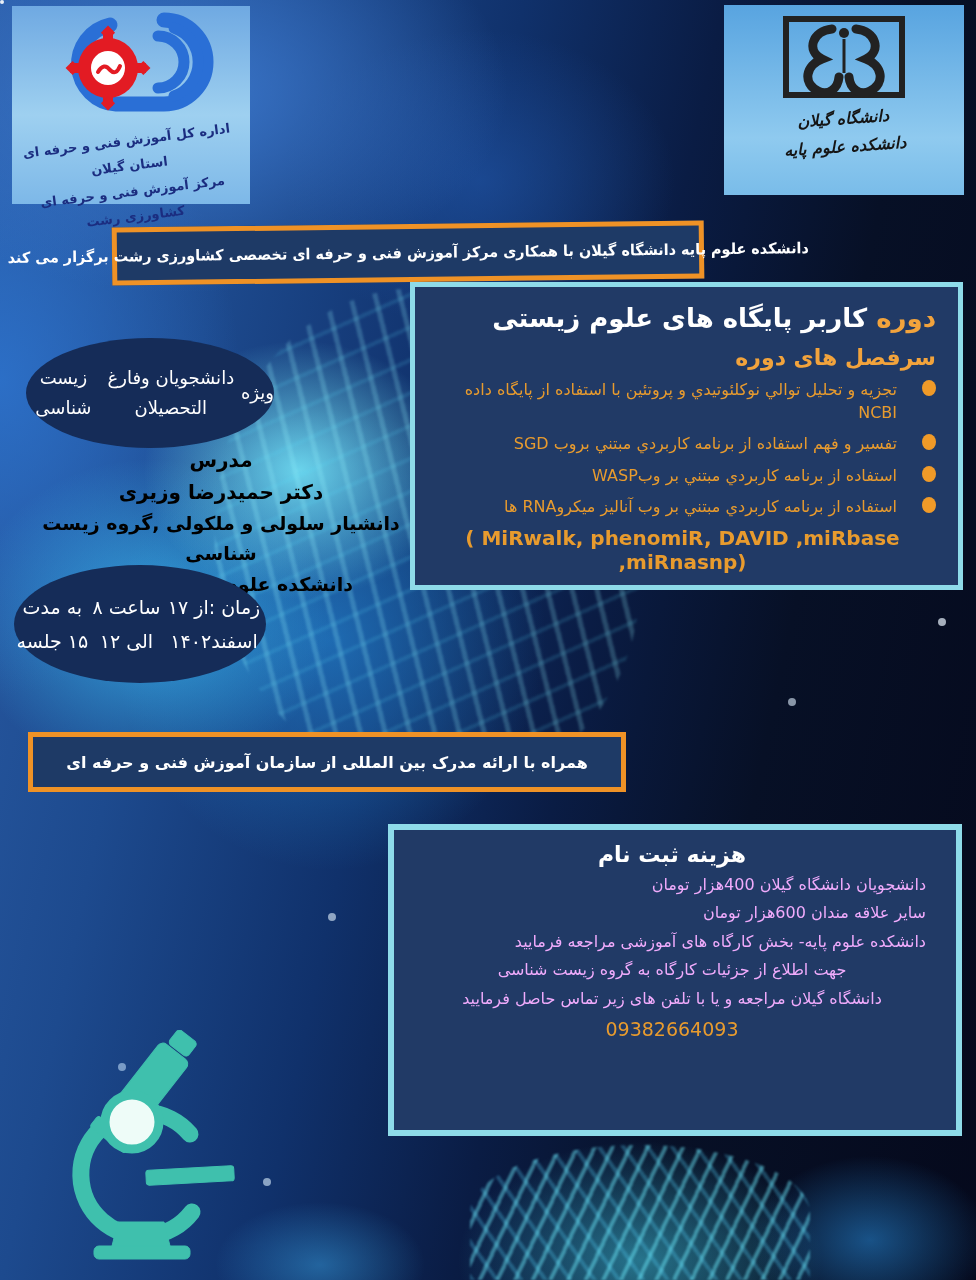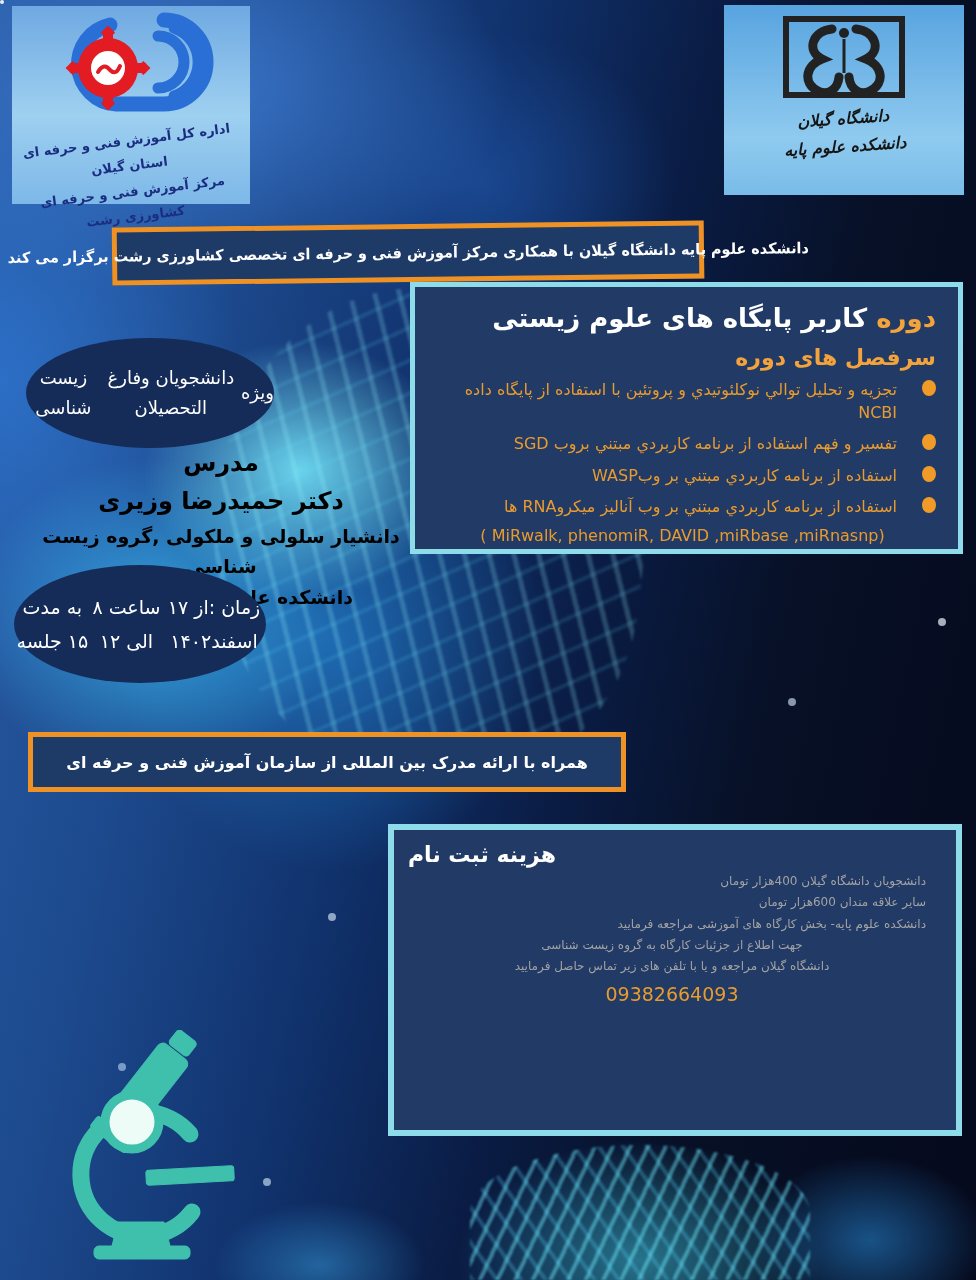--- a/index.html
+++ b/index.html
@@ -57,44 +57,44 @@
 
   
   .banner{position:absolute;background:#1e3a66;border:5px solid #ef9226;color:#fff;
     display:flex;align-items:center;justify-content:center;direction:rtl;font-weight:bold;}
   .banner.top{left:112px;top:224px;width:582px;height:48px;transform:rotate(-0.7deg);}
   .banner.top .txt{white-space:nowrap;font-size:15px;transform:scaleX(.96);}
   .banner.mid{left:28px;top:732px;width:588px;height:50px;font-size:16px;}
 
   
   .panel{position:absolute;background:#213a66;border:5px solid #8edbe9;direction:rtl;box-sizing:border-box;}
-  .panel.course{left:410px;top:282px;width:553px;height:272px;padding:16px 22px 8px 14px;}
+  .panel.course{left:410px;top:282px;width:553px;height:308px;padding:16px 22px 8px 14px;}
   .course-title{font-size:26px;font-weight:bold;color:#fff;}
   .course-title .hl{color:#f2a33c;}
   .syllabus{color:#f2a33c;font-size:22px;font-weight:bold;margin:12px 0 8px;}
   .topic{display:flex;align-items:flex-start;gap:25px;margin:8px 0;color:#e89b2e;font-size:16px;line-height:1.45;}
   .topic .dot{flex:0 0 auto;width:14px;height:16px;border-radius:50%;background:#f09a28;margin-top:2px;}
-  .topic-sub{color:#e89b2e;font-size:16px;text-align:center;direction:ltr;margin:0 0 6px;}
+  .topic-sub{color:#e89b2e;font-size:20px;text-align:center;direction:ltr;margin:0 0 6px;font-weight:bold;}
 
   
   .oval{position:absolute;background:#152c58;border-radius:50%;color:#fff;direction:rtl;
     display:flex;flex-direction:row;align-items:center;justify-content:center;text-align:center;}
   .oval.audience{left:26px;top:338px;width:248px;height:110px;font-size:18px;line-height:1.65;}
   .oval.time{left:14px;top:565px;width:252px;height:118px;font-size:19px;line-height:1.8;}
 
   
   .instructor{position:absolute;left:6px;top:444px;width:430px;direction:rtl;text-align:center;
     color:#000;font-weight:bold;line-height:1.6;}
-  .instructor .h{font-size:24px;}
+  .instructor .h{font-size:20px;}
   .instructor .l{font-size:19px;}
 
   
   .panel.fees{left:388px;top:824px;width:574px;height:312px;padding:12px 20px 8px 14px;border-width:6px;}
-  .fees-title{color:#fff;font-size:22px;font-weight:bold;text-align:left;margin-bottom:4px;}
-  .fee-line{color:#a3a3a3;font-size:12px;line-height:1.78;}
+  .fees-title{color:#fff;font-size:22px;font-weight:bold;text-align:center;margin-bottom:4px;}
+  .fee-line{color:#f0abfc;font-size:16px;line-height:1.78;}
   .fee-line.r{text-align:right;padding-right:10px;}
   .fee-line.c{text-align:center;}
   .phone{color:#e89b2e;font-size:19px;text-align:center;direction:ltr;line-height:1.75;}
 
   .microscope{position:absolute;left:42px;top:1030px;}
 </style>
 </head>
 <body>
 
 <div class="canvas">

